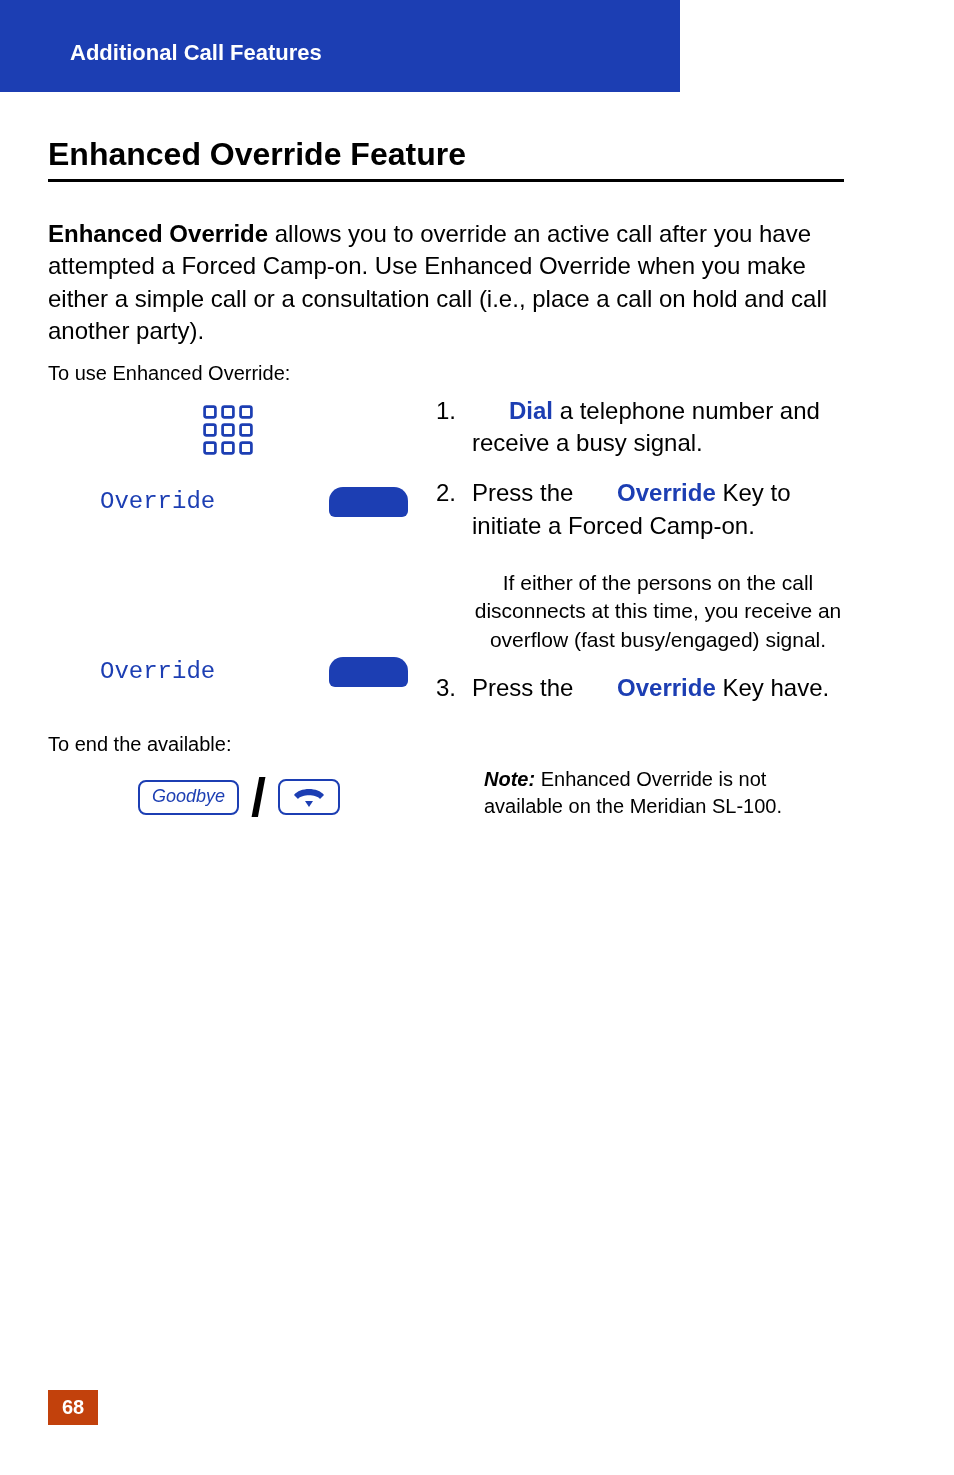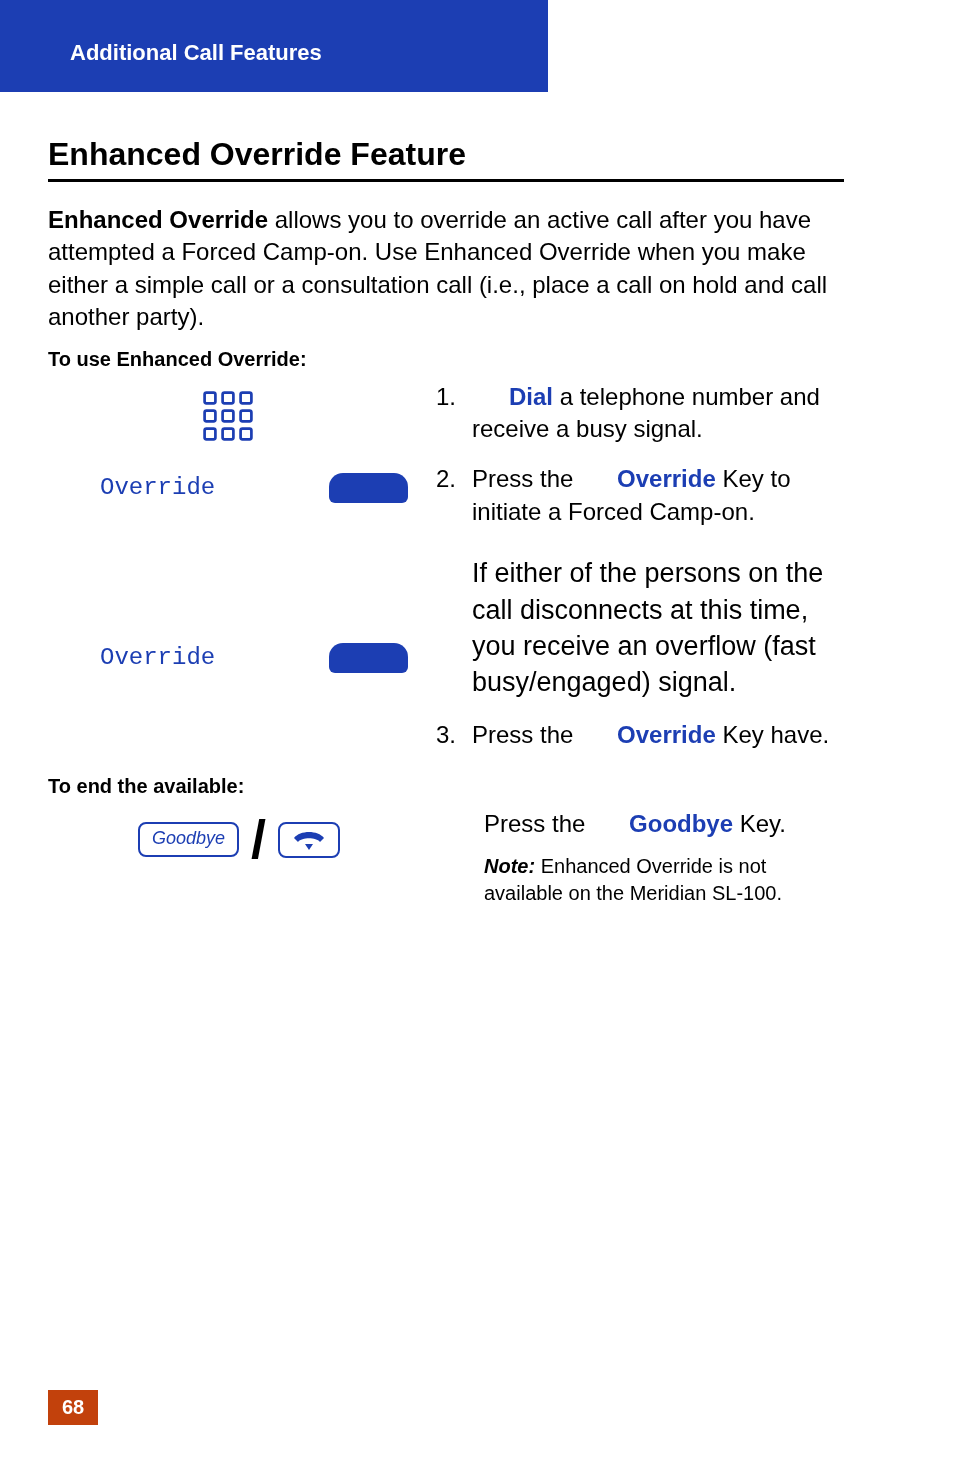--- a/index.html
+++ b/index.html
@@ -1,39 +1,39 @@
 <!DOCTYPE html>
 <html><head>
 <meta charset="utf-8">
 <style>
   * { box-sizing: border-box; margin: 0; padding: 0; }
   html, body { width: 954px; height: 1475px; background: #fff; font-family: Arial, Helvetica, sans-serif; }
   .page { width: 954px; height: 1475px; position: relative; padding: 0; }
   .header-band {
     background: #1c3eb3;
     color: #fff;
-    width: 548px;
+    width: 680px;
     height: 92px;
     padding: 40px 0 0 70px;
     font-weight: bold;
     font-size: 22px;
   }
   .content { padding: 30px 110px 0 48px; }
   h1.hline {
     font-family: Arial, sans-serif;
     font-size: 32px;
     font-weight: bold;
     padding-bottom: 6px;
     border-bottom: 3px solid #000;
-    margin-bottom: 22px;
+    margin-bottom: 36px;
     margin-top: 14px;
   }
   p.intro { font-size: 24px; line-height: 1.35; margin-bottom: 14px; margin-top: 16px; }
   .bold { font-weight: bold; }
-  .sub-head { font-size: 20px; font-weight: bold; margin: 6px 0 10px 0; }
+  .sub-head { font-size: 20px; font-weight: normal; margin: 6px 0 10px 0; }
   .two-col { display: flex; align-items: flex-start; gap: 28px; }
   .left-col { width: 360px; display:flex; flex-direction:column; }
   .right-col { flex: 1; }
   .keypad-icon { display:flex; justify-content:center; margin: 8px 0 30px 0; }
   .keypad-icon svg { width: 54px; height: 54px; }
   .key-row { display:flex; align-items:center; justify-content:flex-start; gap: 110px; padding-left: 52px; margin-bottom: 140px;}
   .key-row.last { margin-bottom: 40px; }
   .key-label {
     font-family: "Courier New", monospace;
     font-size: 24px;
@@ -48,21 +48,21 @@
     border-top-left-radius: 14px;
     border-top-right-radius: 14px;
     border-bottom-left-radius: 6px;
     border-bottom-right-radius: 6px;
   }
   ol.steps { list-style: none; }
   ol.steps li { display:flex; font-size: 24px; line-height:1.35; margin-bottom: 18px; }
   ol.steps li .num { width: 36px; flex-shrink:0; }
   ol.steps li .body { flex:1; }
   .blue { color: #1c3eb3; font-weight: bold; margin-left: 37px; }
-  .follow-para { font-size:27px; line-height:1.35; margin: 27px 0 18px 36px; }
+  .follow-para { font-size:21px; line-height:1.35; margin: 27px 0 18px 36px; text-align: center; }
   .end-row { display:flex; align-items:center; gap: 10px; padding-left: 90px; margin-top: 10px;}
   .goodbye-chip {
     border: 2px solid #1c3eb3;
     border-radius: 8px;
     padding: 4px 12px 6px 12px;
     color: #1c3eb3;
     font-style: italic;
     font-size: 18px;
   }
   .slash { font-size: 54px; font-weight: bold; line-height: 0.8; padding: 0 2px;}
@@ -172,23 +172,20 @@
           <span class="slash">/</span>
           <span class="hang-chip">
             <svg width="38" height="24" viewBox="0 0 38 24">
               <path d="M4 10 C 10 2, 28 2, 34 10 L30 14 C 26 9, 12 9, 8 14 Z" fill="#1c3eb3"></path>
               <path d="M15 16 L23 16 L19 22 Z" fill="#1c3eb3"></path>
             </svg>
           </span>
         </div>
       </div>
       <div class="right-col end-right">
-        <p class="press">
-          <span>Press the </span><span class="blue">Goodbye</span><span> Key.</span>
-        </p>
         <p class="note">
           <span class="nlabel">Note:</span><span> Enhanced Override is not available on the Meridian SL-100.</span>
         </p>
       </div>
     </div>
 
   </div>
 
   <div class="page-num-box">68</div>
 </div>

